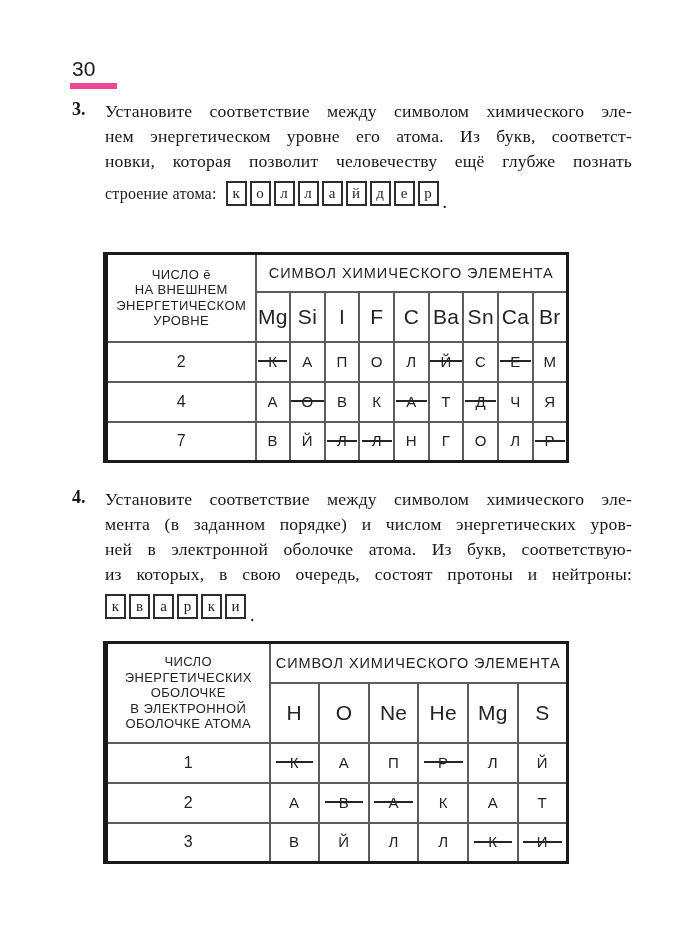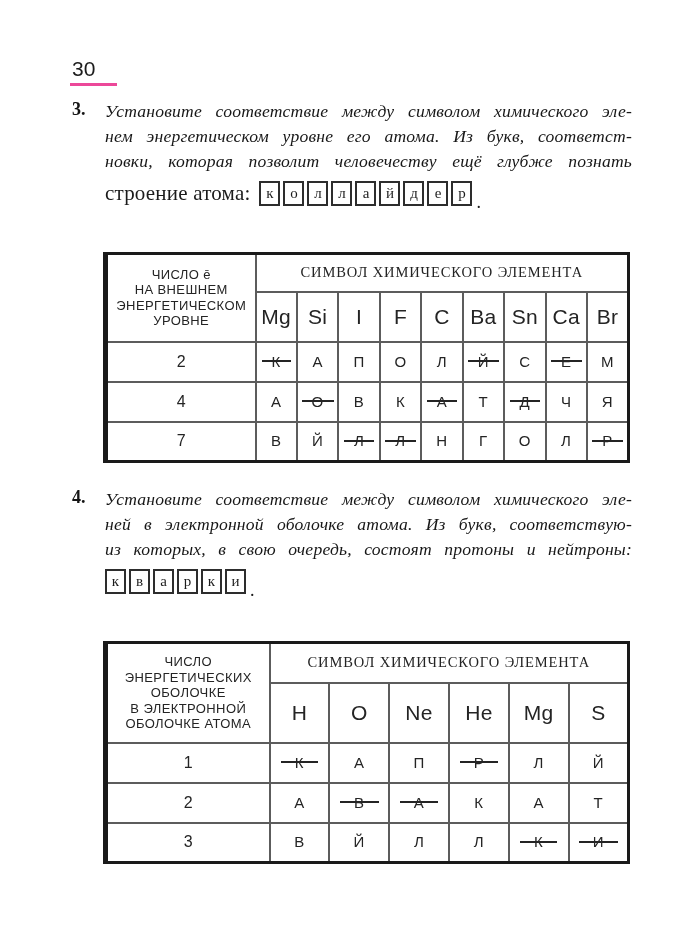--- a/index.html
+++ b/index.html
@@ -11,74 +11,73 @@
     color:#1b1b1b;
     overflow:hidden;
   }
 
   
   .pagenum{
     position:absolute;left:70px;top:57px;
     font-family:"Liberation Sans", sans-serif;
     font-size:21px;color:#1c1c1c;
     padding:0 22px 2px 2px;
-    border-bottom:3px solid #ec4899;
+    border-bottom:6px solid #ec4899;
   }
 
   
   .para{position:absolute;left:72px;width:562px;}
   .para-3{top:99px;}
   .para-4{top:487px;}
   .pnum{
     position:absolute;left:0;top:0;
     font-weight:bold;font-size:18px;color:#141414;
   }
   .ptext{margin-left:33px;width:527px;}
   .line{
     font-size:17.6px;line-height:25px;color:#171717;
     text-align:justify;text-align-last:justify;
     letter-spacing:.2px;
-    font-style:italic;
   }
   .answer-line{
     margin-top:6px;height:27px;
     display:flex;align-items:center;
   }
-  .answer-label{font-size:21px;margin-right:9px;letter-spacing:.2px;font-family:Liberation Serif, serif;}
+  .answer-label{font-size:16px;margin-right:9px;letter-spacing:.2px;font-family:Liberation Serif, serif;}
   .abox{
     width:17px;height:21px;margin-right:3px;
     border:2px solid #2d2d2d;
     display:flex;align-items:center;justify-content:center;
     font-size:15px;color:#1d1d1d;background:#fff;
   }
   .aperiod{font-size:18px;align-self:flex-end;line-height:10px;margin-left:1px;}
 
   
   .qtable{
     position:absolute;left:103px;
-    width:527px;
+    width:466px;
     border-collapse:collapse;table-layout:fixed;
     font-family:"Liberation Sans", sans-serif;
     color:#242424;
     background:#fff;
   }
   .t1{top:252px;}
   .t2{top:641px;}
   .qtable td,.qtable th{
     border:2px solid #5c5c5c;
     text-align:center;vertical-align:middle;
     padding:0;font-weight:normal;
     overflow:hidden;
   }
   .qtable{border:3px solid #1a1a1a;border-left-width:5px;}
   .t1 tr.h1{height:38px;} .t1 tr.h2{height:50px;} .t1 tr.r{height:40px;}
   .t2 tr.h1{height:40px;} .t2 tr.h2{height:60px;} .t2 tr.r{height:40px;}
 
   .corner{font-size:13px;line-height:15.5px;letter-spacing:.4px;}
-  .group{font-size:14.5px;letter-spacing:.9px;font-family:Liberation Serif, serif;}
+  .group{font-size:14.5px;letter-spacing:.9px;}
   .el{font-size:21px;letter-spacing:.3px;}
   .rowlab{font-size:16px;}
   .lt{
     display:inline-block;position:relative;
     font-size:15px;letter-spacing:.5px;padding:0 1px;
   }
   .struck::after{
     content:"";position:absolute;
     left:-9px;right:-9px;top:calc(50% - 1px);height:2px;
     background:#242424;
@@ -200,20 +199,21 @@
     <td><span class="lt">Л</span></td>
     <td><span class="lt struck">Р</span></td>
   </tr>
 </tbody>
   </table>
 
 <div class="para para-4">
   <span class="pnum">4.</span>
   <div class="ptext">
     <div class="line">Установите соответствие между символом химического эле-</div>
+    <div class="line">мента (в заданном порядке) и числом энергетических уров-</div>
     <div class="line">ней в электронной оболочке атома. Из букв, соответствую-</div>
     <div class="line">из которых, в свою очередь, состоят протоны и нейтроны:</div>
     <div class="answer-line">
       <span class="abox">
           <span>к</span>
         </span>
       <span class="abox">
           <span>в</span>
         </span>
       <span class="abox">

